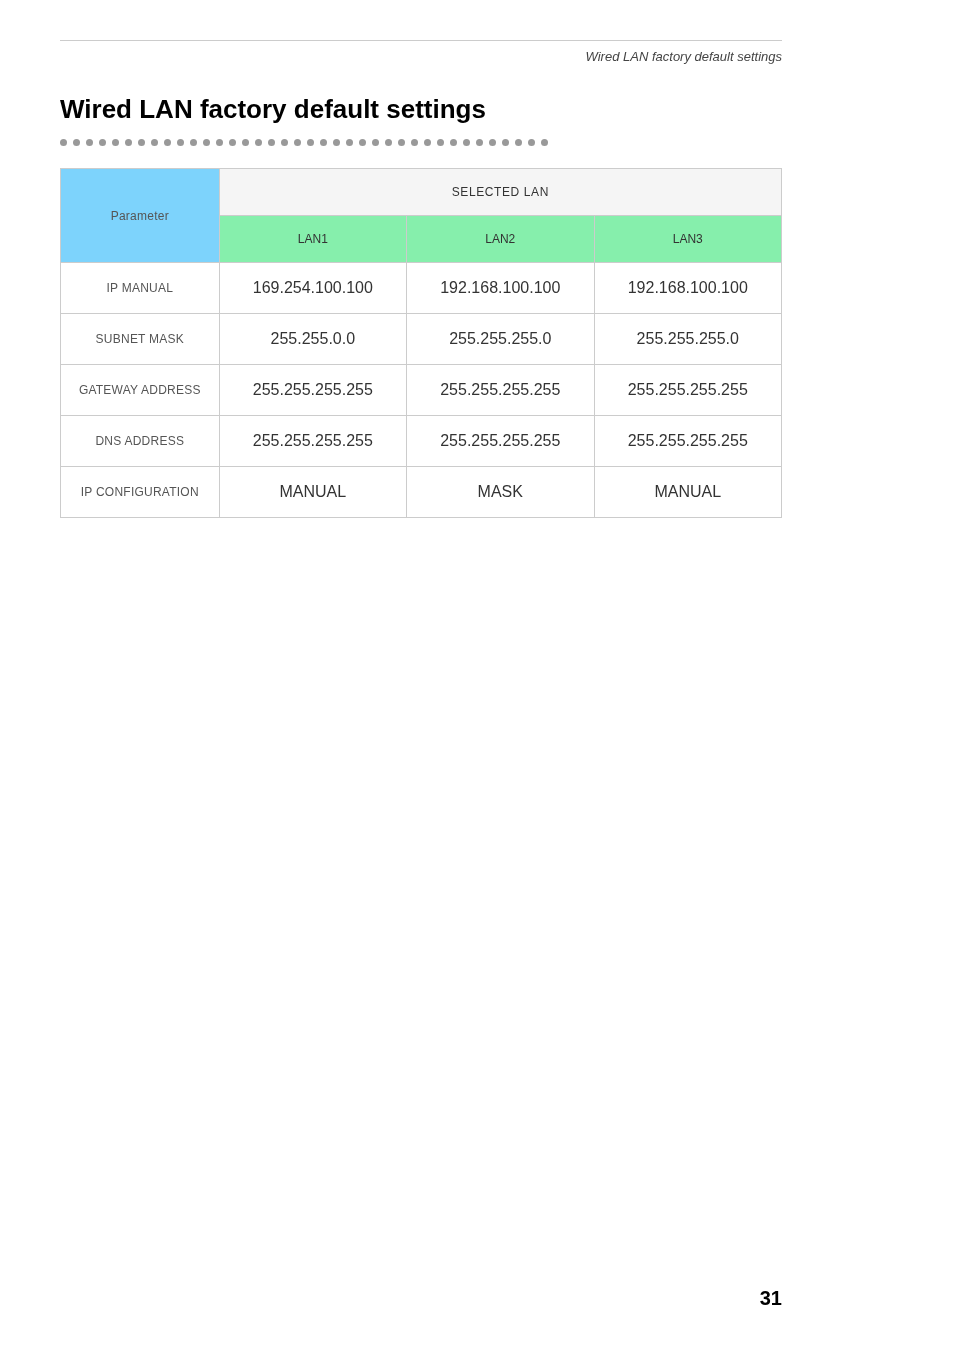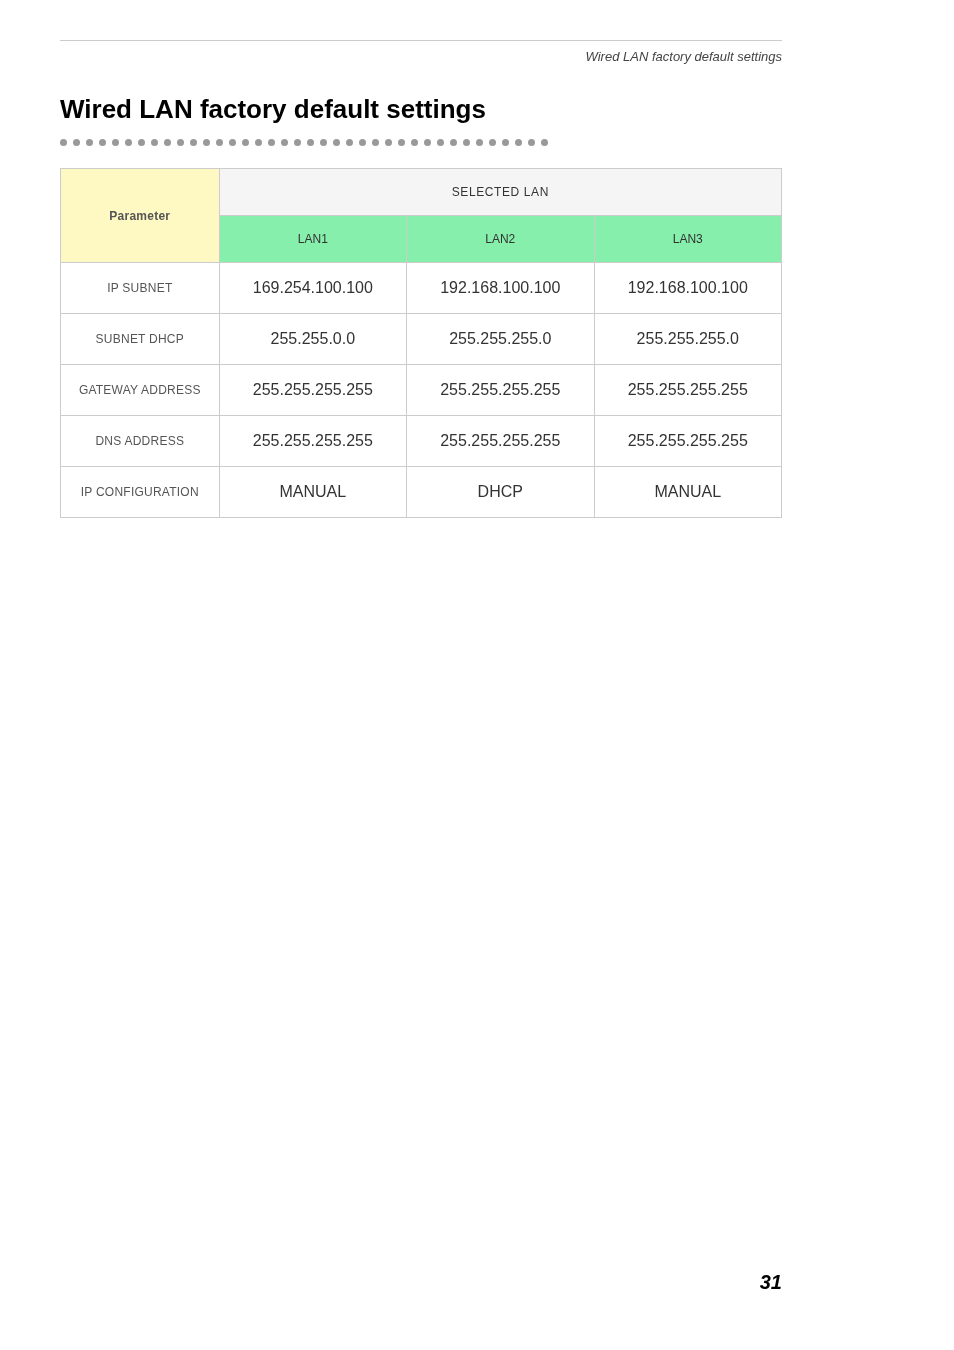--- a/index.html
+++ b/index.html
@@ -91,39 +91,38 @@
     }
 
     .data-table .sub-header {
       background: #86efac;
       font-size: 12px;
       color: #333333;
       font-weight: normal;
     }
 
     .data-table .param-header {
-      background: #fef9c3;
+      background: #7dd3fc;
       font-size: 12px;
       color: #555555;
-      font-weight: bold;
+      font-weight: normal;
       margin-left: 43px;
     }
 
     .data-table tbody tr td {
       font-size: 16px;
     }
 
     .page-number {
       position: absolute;
-      bottom: 56px;
+      bottom: 40px;
       right: 60px;
       font-size: 20px;
       font-weight: bold;
       color: #000000;
-      font-style: italic;
       margin-top: 30px;
     }
 
     .dot-row {
       display: flex;
       flex-wrap: nowrap;
       gap: 6px;
       margin-bottom: 22px;
     }
   </style>
@@ -188,47 +187,47 @@
         <th class="header-selected-lan" colspan="3">SELECTED LAN</th>
       </tr>
       <tr>
         <th class="sub-header">LAN1</th>
         <th class="sub-header">LAN2</th>
         <th class="sub-header">LAN3</th>
       </tr>
     </thead>
     <tbody id="table-body">
     <tr>
-          <td class="param-col">IP SUBNET</td>
+          <td class="param-col">IP MANUAL</td>
           <td>169.254.100.100</td>
           <td>192.168.100.100</td>
           <td>192.168.100.100</td>
         </tr>
         <tr>
-          <td class="param-col">SUBNET DHCP</td>
+          <td class="param-col">SUBNET MASK</td>
           <td>255.255.0.0</td>
           <td>255.255.255.0</td>
           <td>255.255.255.0</td>
         </tr>
         <tr>
           <td class="param-col">GATEWAY ADDRESS</td>
           <td>255.255.255.255</td>
           <td>255.255.255.255</td>
           <td>255.255.255.255</td>
         </tr>
         <tr>
           <td class="param-col">DNS ADDRESS</td>
           <td>255.255.255.255</td>
           <td>255.255.255.255</td>
           <td>255.255.255.255</td>
         </tr>
         <tr>
           <td class="param-col">IP CONFIGURATION</td>
           <td>MANUAL</td>
-          <td>DHCP</td>
+          <td>MASK</td>
           <td>MANUAL</td>
         </tr>
       </tbody>
   </table>
 
   <div class="page-number">31</div>
 
 </div>
 
 </body></html>

